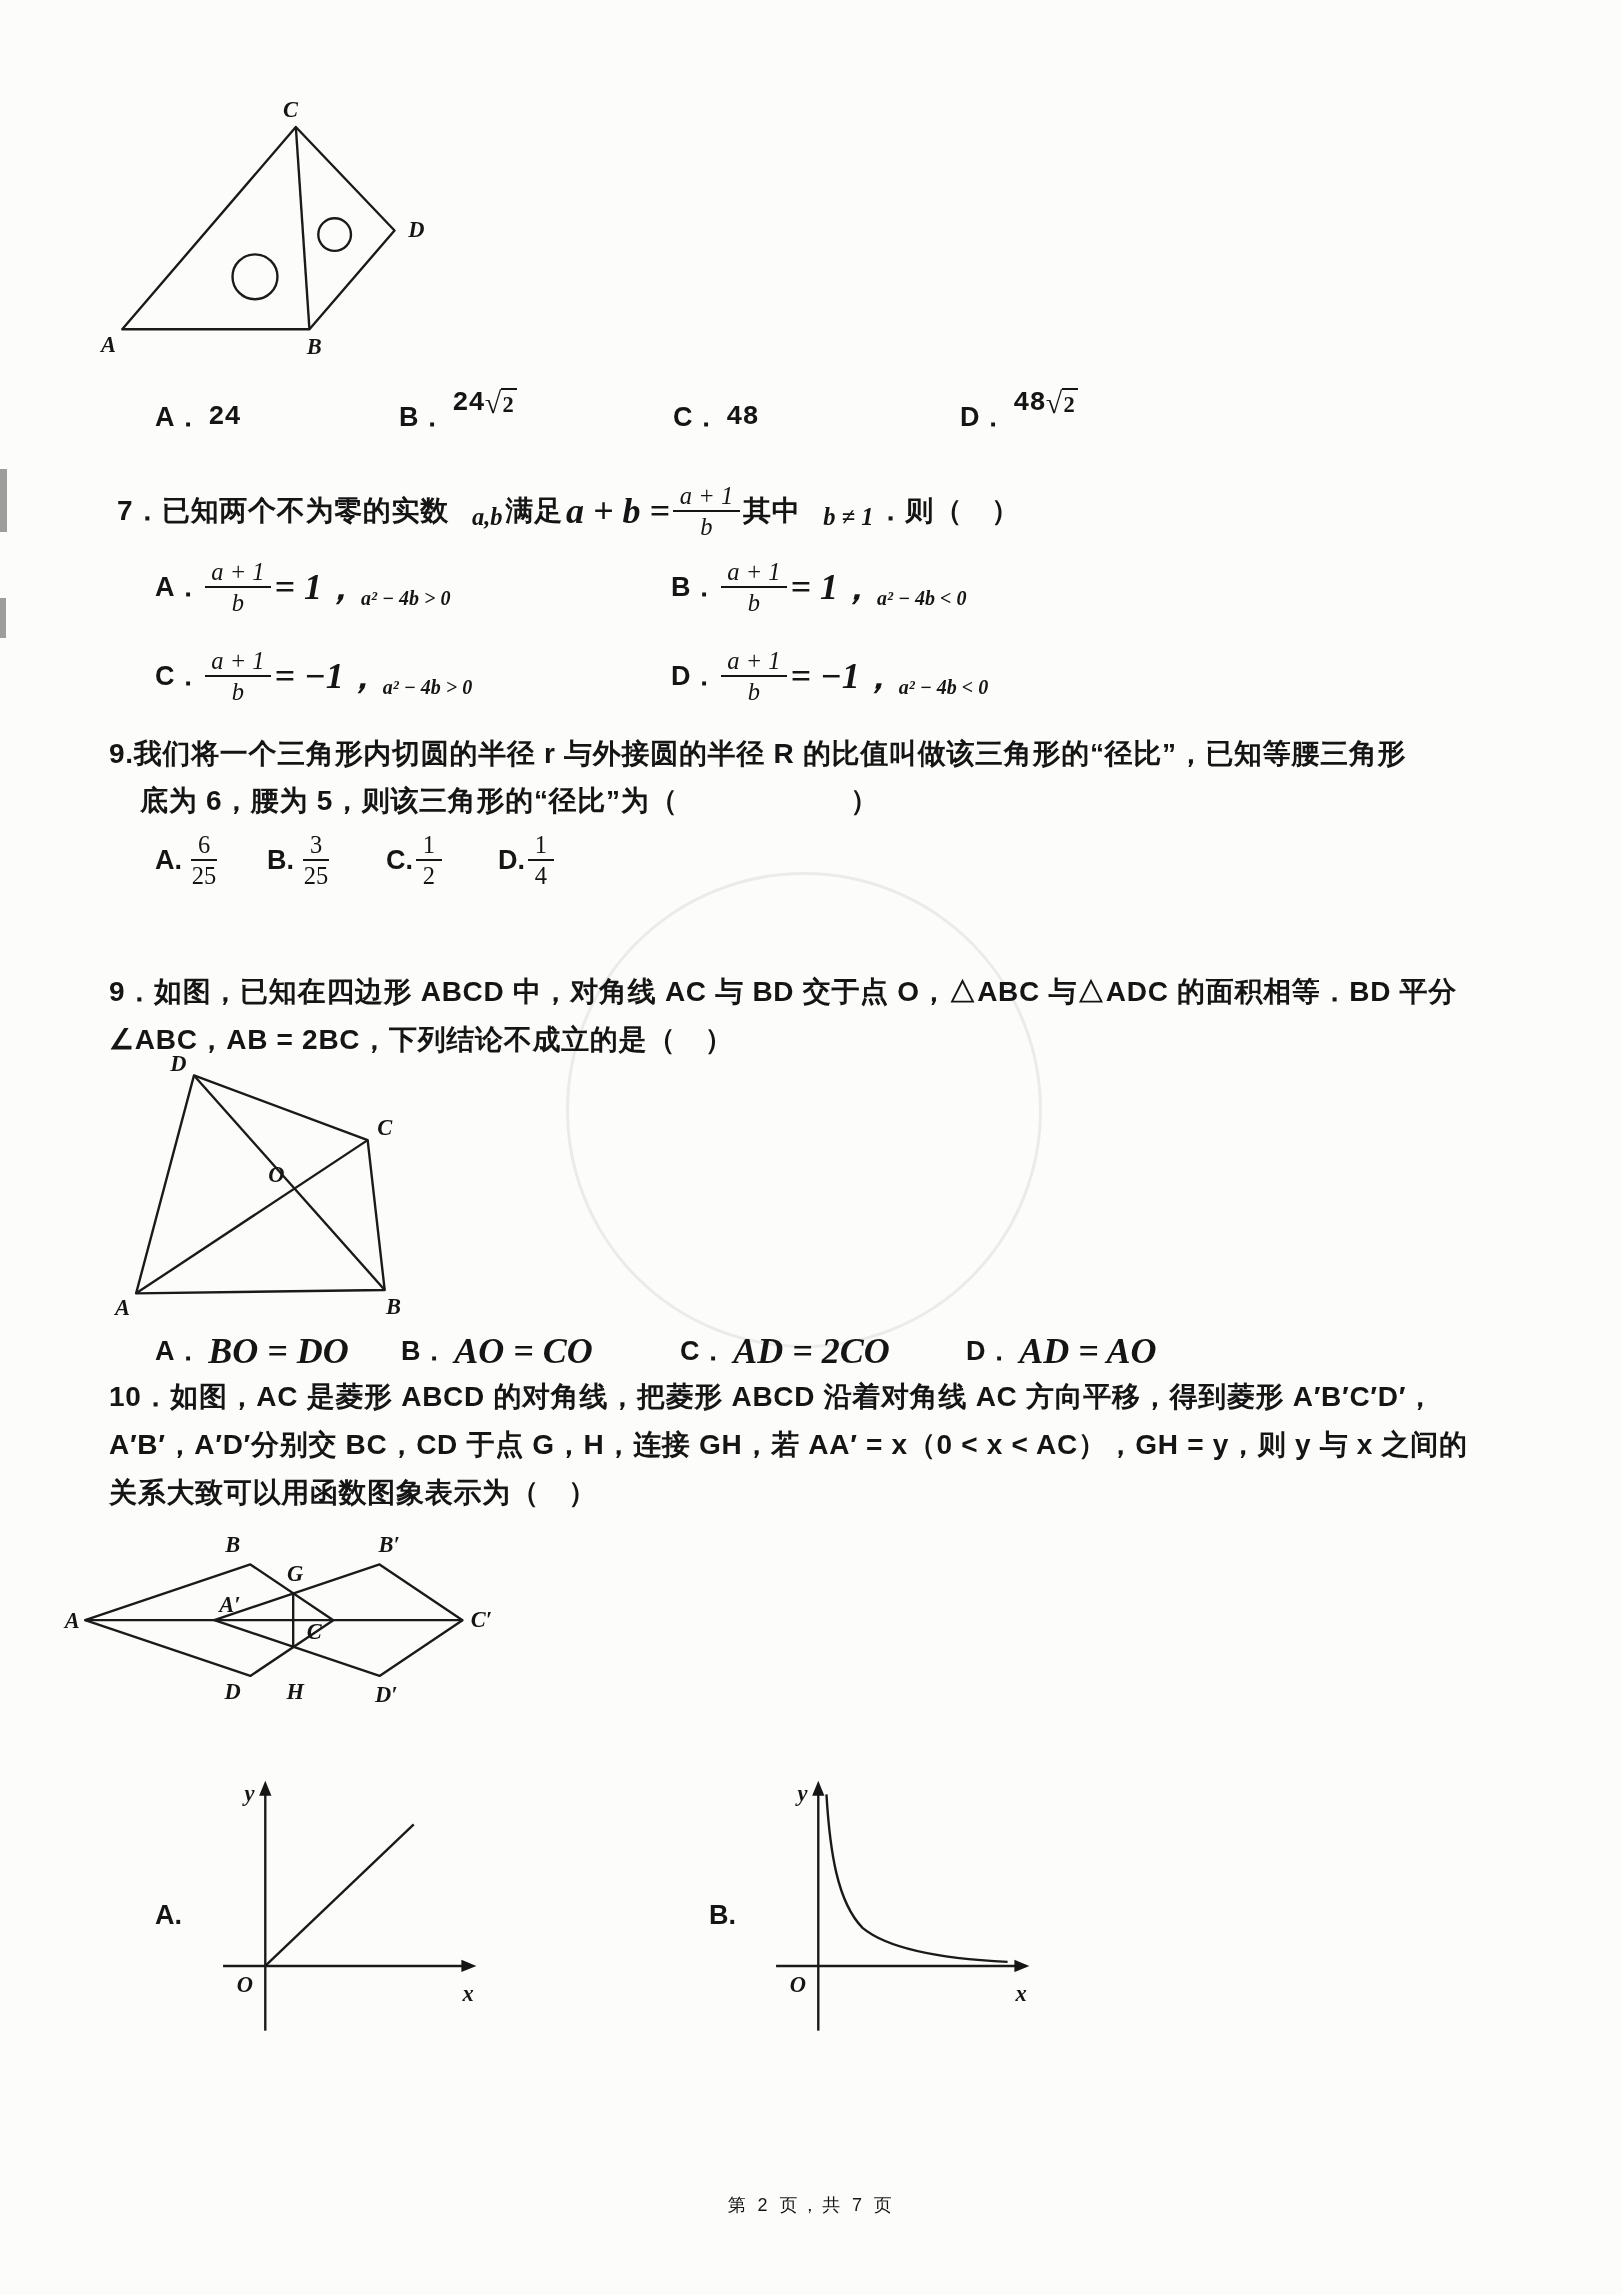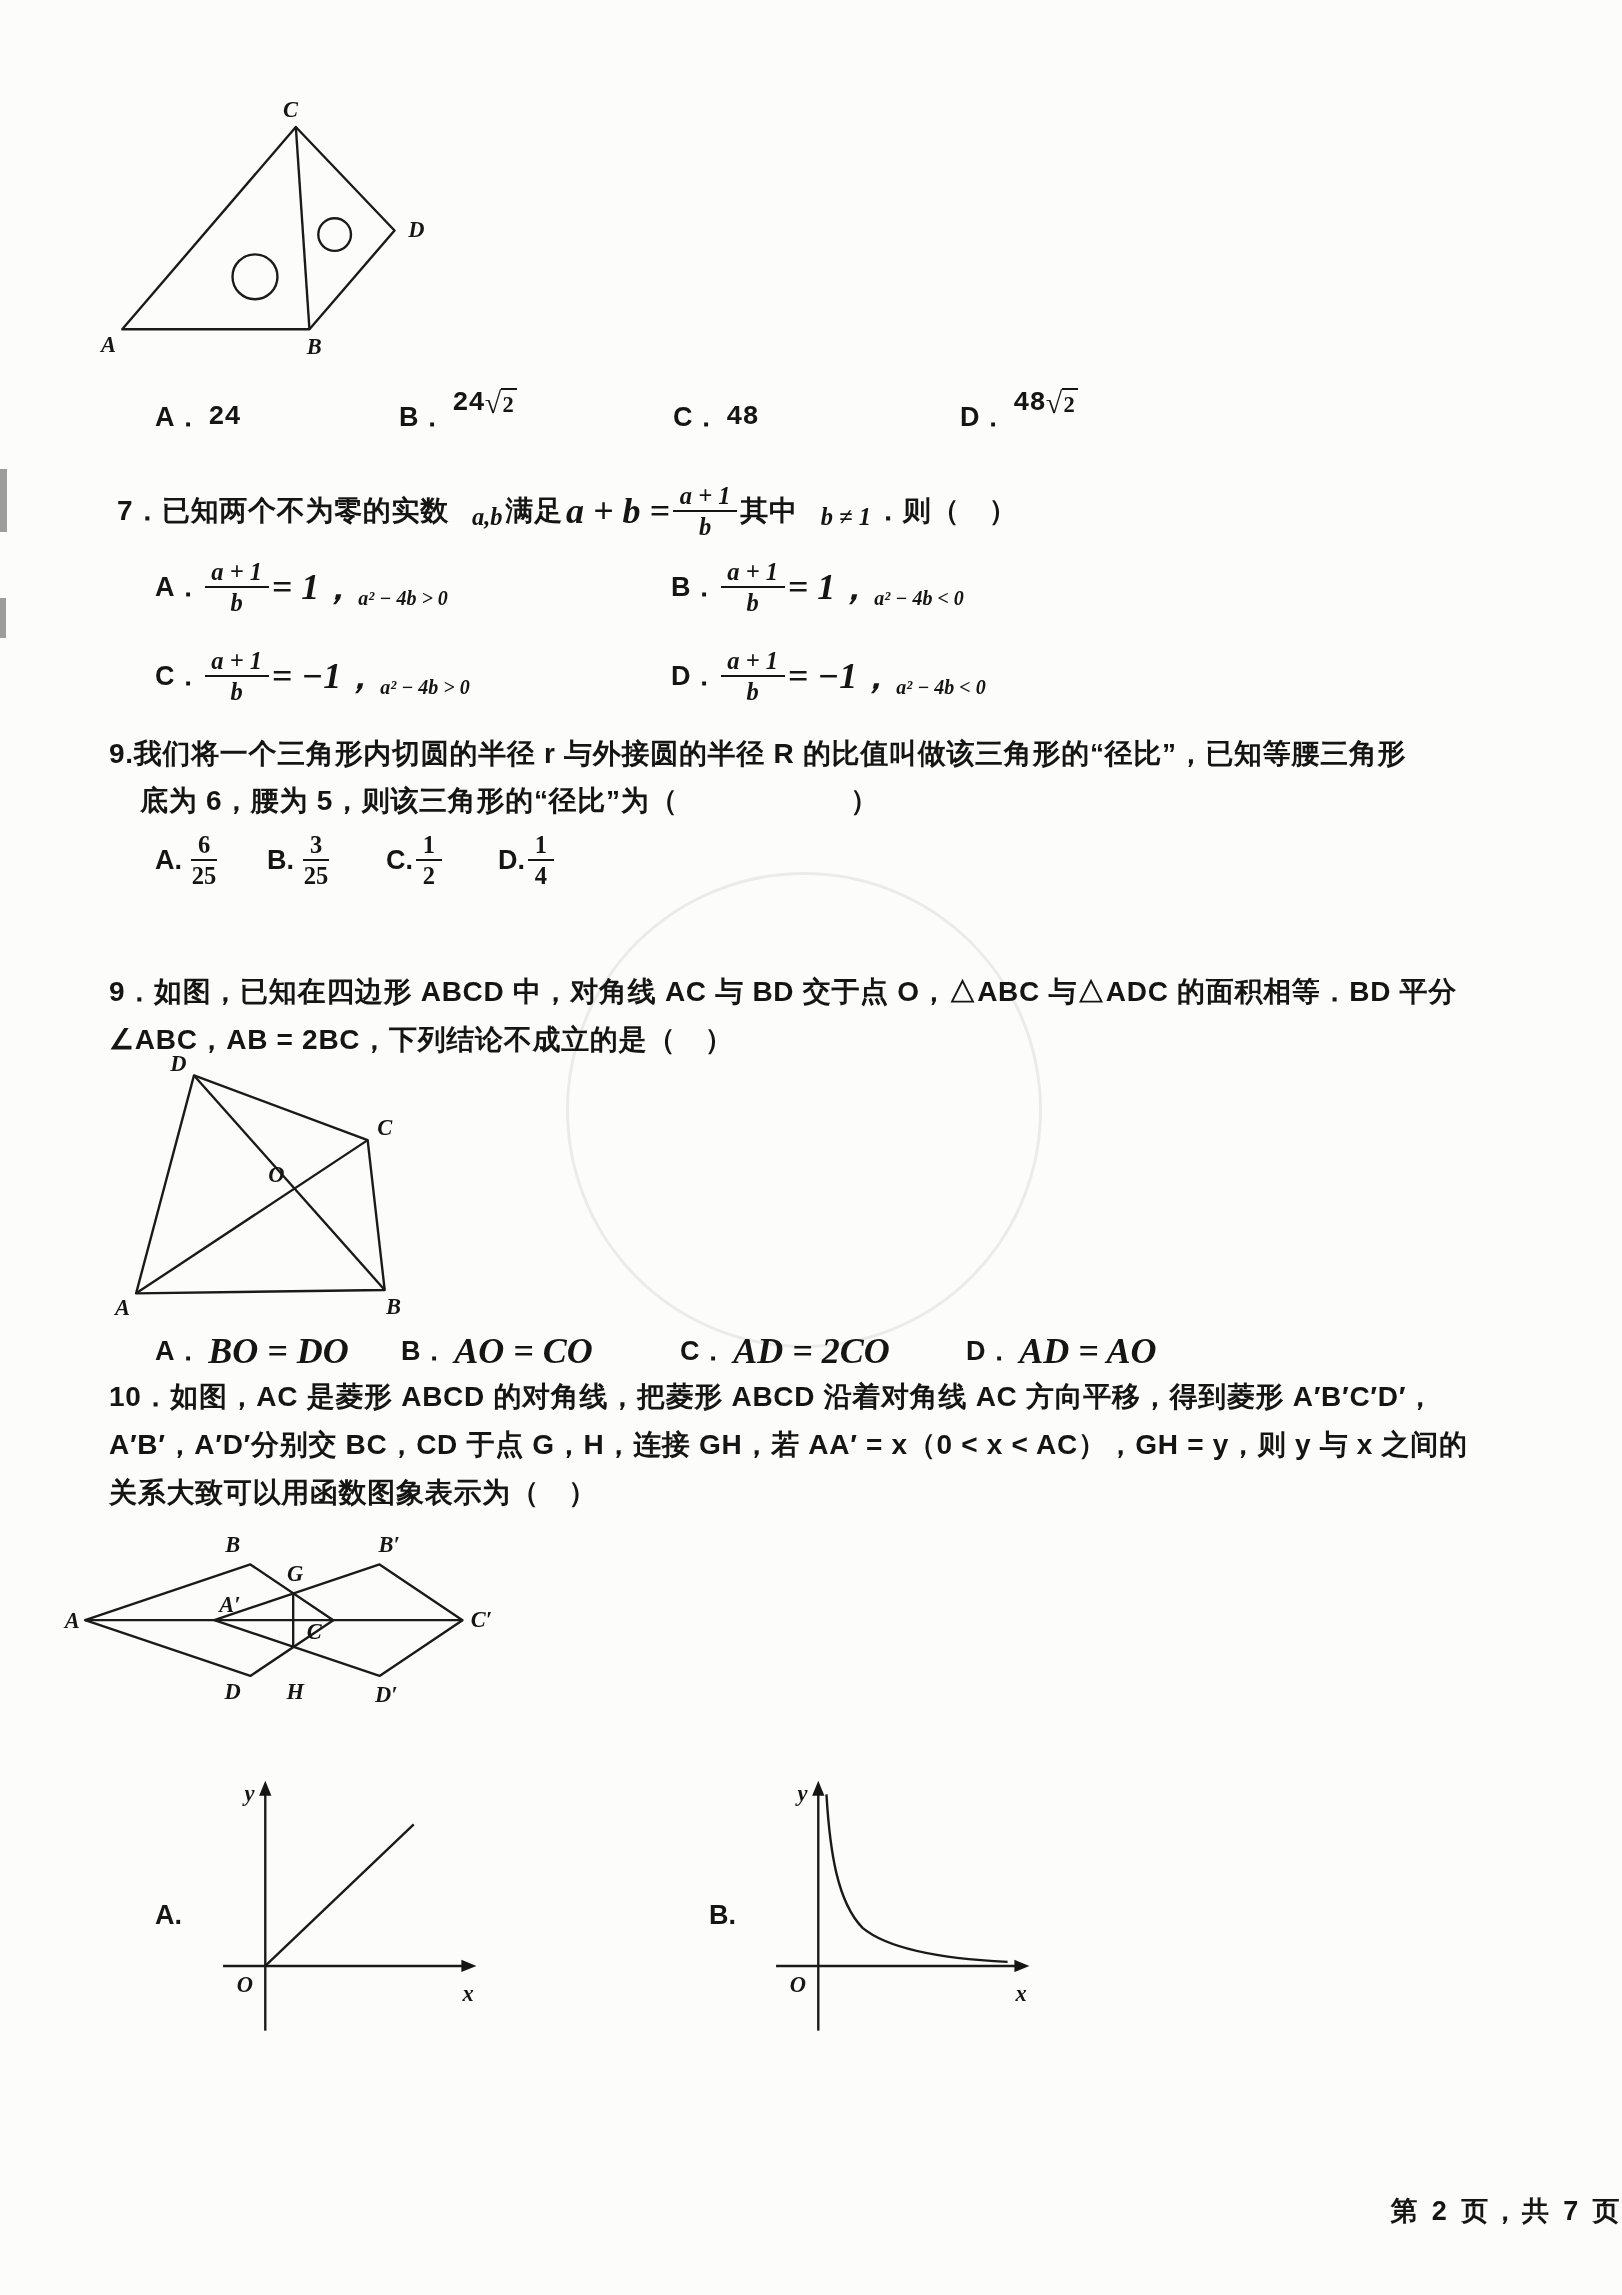--- a/index.html
+++ b/index.html
@@ -10,35 +10,35 @@
   }
   .abs{position:absolute;}
   .row{display:flex;align-items:center;gap:6.8px;}
   .stem{font-weight:700;font-size:28px;letter-spacing:0.7px;white-space:nowrap;}
   .stem-row{display:flex;align-items:center;gap:3px;height:68px;}
   .math{font-family:"Liberation Serif", serif;font-style:italic;font-weight:700;font-size:36px;white-space:nowrap;}
   .low{position:relative;top:6.1px;font-size:24.5px;margin-left:20px;}
   .opt-label{font-weight:700;font-size:27px;white-space:nowrap;}
   .valnum{font-family:Liberation Mono, monospace;font-weight:700;font-size:27px;font-style:normal;}
   .frac{display:inline-flex;flex-direction:column;align-items:center;
-        font-family:"Liberation Serif", serif;font-style:italic;font-weight:700;
+        font-family:"Liberation Serif", serif;font-style:italic;font-weight:400;
         font-size:24.5px;line-height:1.2;}
   .frac .fnum{padding:0 6.8px;border-bottom:2px solid #151515;}
   .frac .fden{padding:0 6.8px;}
   .frac.upright{font-style:normal;}
   .tail-low{position:relative;top:11px;font-size:20px;}
   .sqrt{display:inline-flex;align-items:flex-start;font-family:"Liberation Serif", serif;font-weight:700;}
   .sqrt .rsign{font-size:30px;line-height:1;font-style:normal;}
   .sqrt .rcand{border-top:2px solid #151515;font-size:22.5px;line-height:1.25;padding:0.7px 3.4px 0 1.4px;font-style:normal;}
   .raised{position:relative;top:-13.6px;}
   svg text{font-family:"Liberation Serif", serif;font-style:italic;font-weight:700;font-size:33px;fill:#151515;}
   svg .geo{stroke:#1a1a1a;stroke-width:3.5;fill:none;stroke-linejoin:round;}
   .watermark{border-radius:50%;border:3.4px solid rgba(125,125,125,0.13);}
   .edge-mark{background:#3d3d3d;opacity:.5;}
-  .footer{width:100%;text-align:right;font-size:27px;letter-spacing:3.4px;font-weight:700;}
+  .footer{width:100%;text-align:center;font-size:18px;letter-spacing:3.4px;font-weight:400;}
 </style>
 </head>
 <body>
 
 <div class="abs edge-mark" style="left:0;top:469px;width:6.8px;height:63px"></div>
 <div class="abs edge-mark" style="left:0;top:598px;width:5.5px;height:40px"></div>
 
 <div class="abs watermark" style="left:566px;top:872px;width:470px;height:470px"></div>
 
 <svg class="abs" style="left:95px;top:101px" width="354" height="259" viewBox="0 0 520 380">

